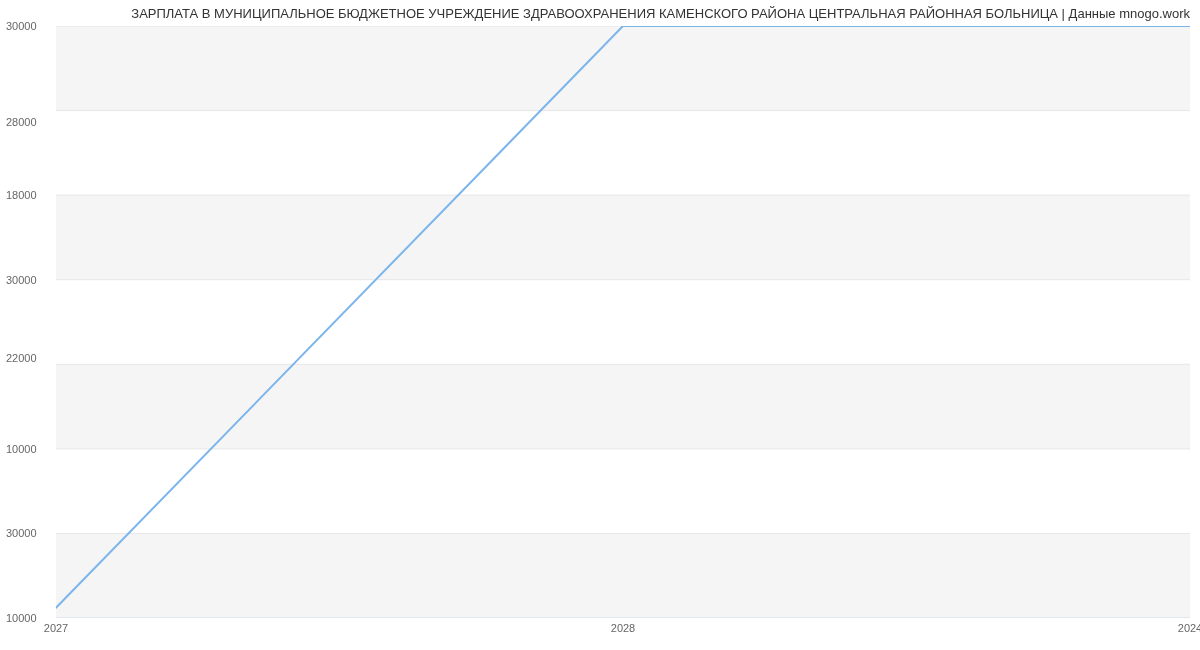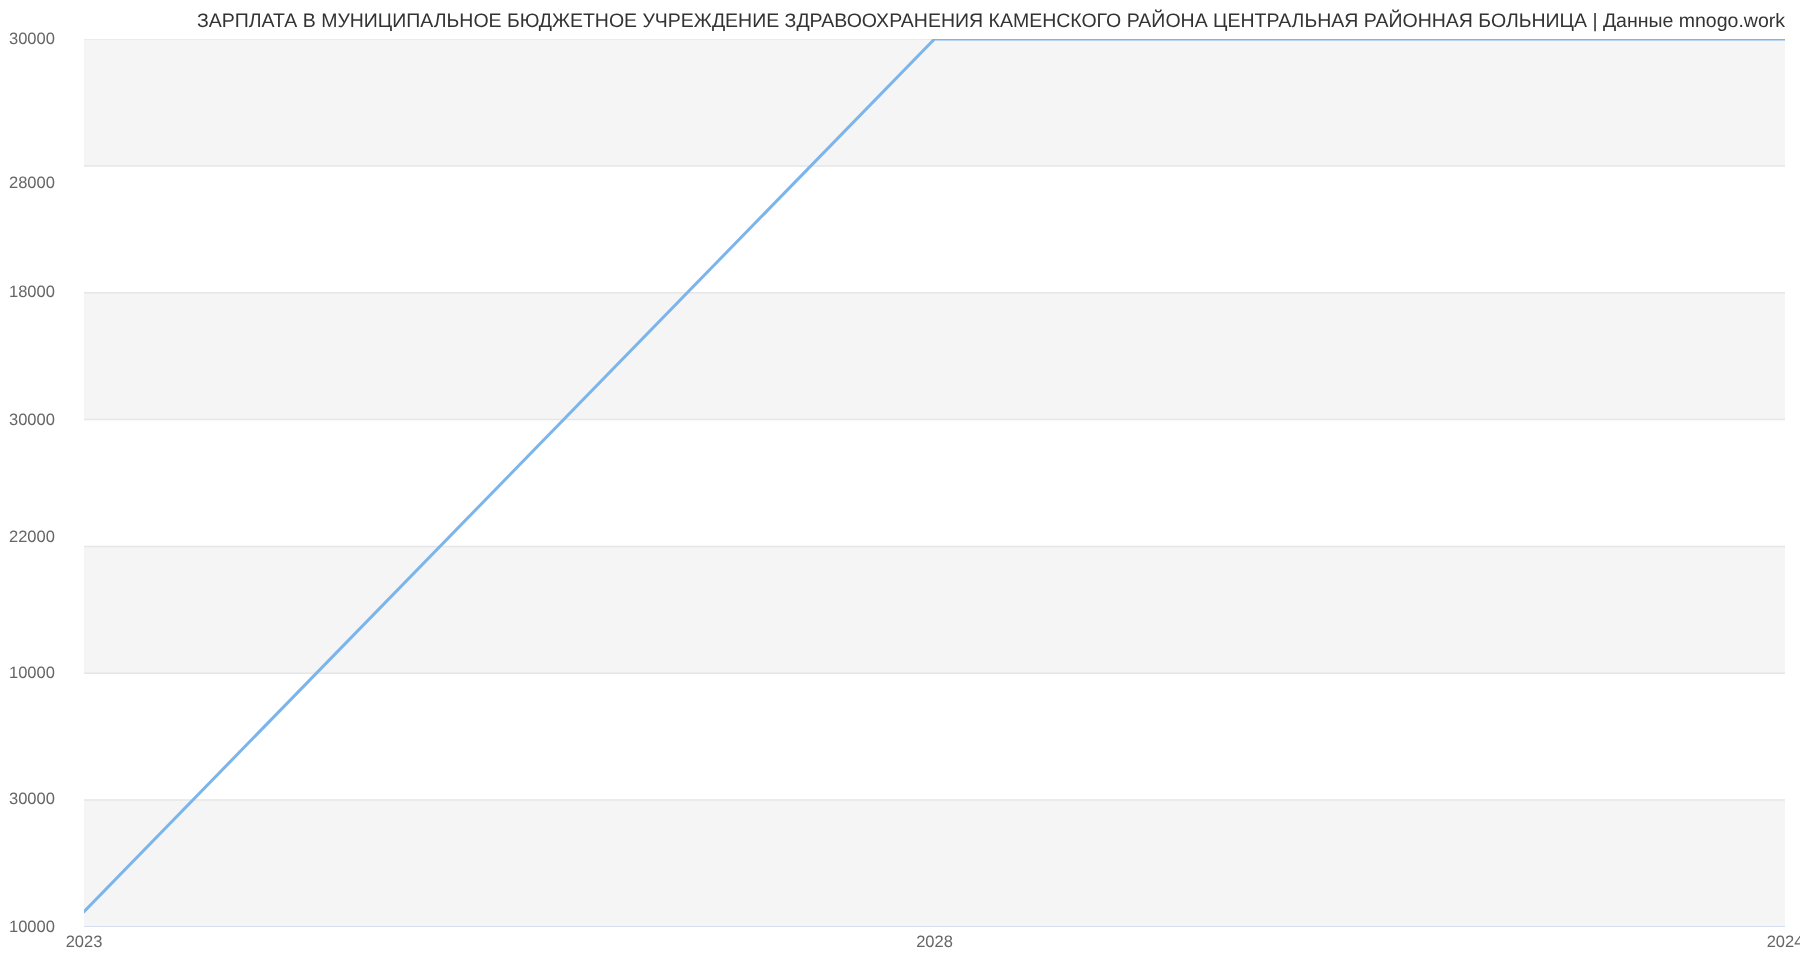--- a/index.html
+++ b/index.html
@@ -61,21 +61,21 @@
 
   <div class="ytick-label" style="top:618px">10000</div>
   <div class="ytick-label" style="top:533.4px">30000</div>
   <div class="ytick-label" style="top:448.9px">10000</div>
   <div class="ytick-label" style="top:358px">22000</div>
   <div class="ytick-label" style="top:279.7px">30000</div>
   <div class="ytick-label" style="top:195.1px">18000</div>
   <div class="ytick-label" style="top:122px">28000</div>
   <div class="ytick-label" style="top:26px">30000</div>
 
-  <div class="xtick-label" style="left:56px">2023</div>
+  <div class="xtick-label" style="left:56px">2027</div>
   <div class="xtick-label" style="left:623px">2028</div>
   <div class="xtick-label" style="left:1190px">2024</div>
 
   <div class="plot">
     <svg viewBox="0 0 1134 592" preserveAspectRatio="none">
 
       <rect x="0" y="507.4" width="1134" height="84.6" fill="#f5f5f5"></rect>
       <rect x="0" y="338.3" width="1134" height="84.6" fill="#f5f5f5"></rect>
       <rect x="0" y="169.1" width="1134" height="84.6" fill="#f5f5f5"></rect>
       <rect x="0" y="0" width="1134" height="84.6" fill="#f5f5f5"></rect>

